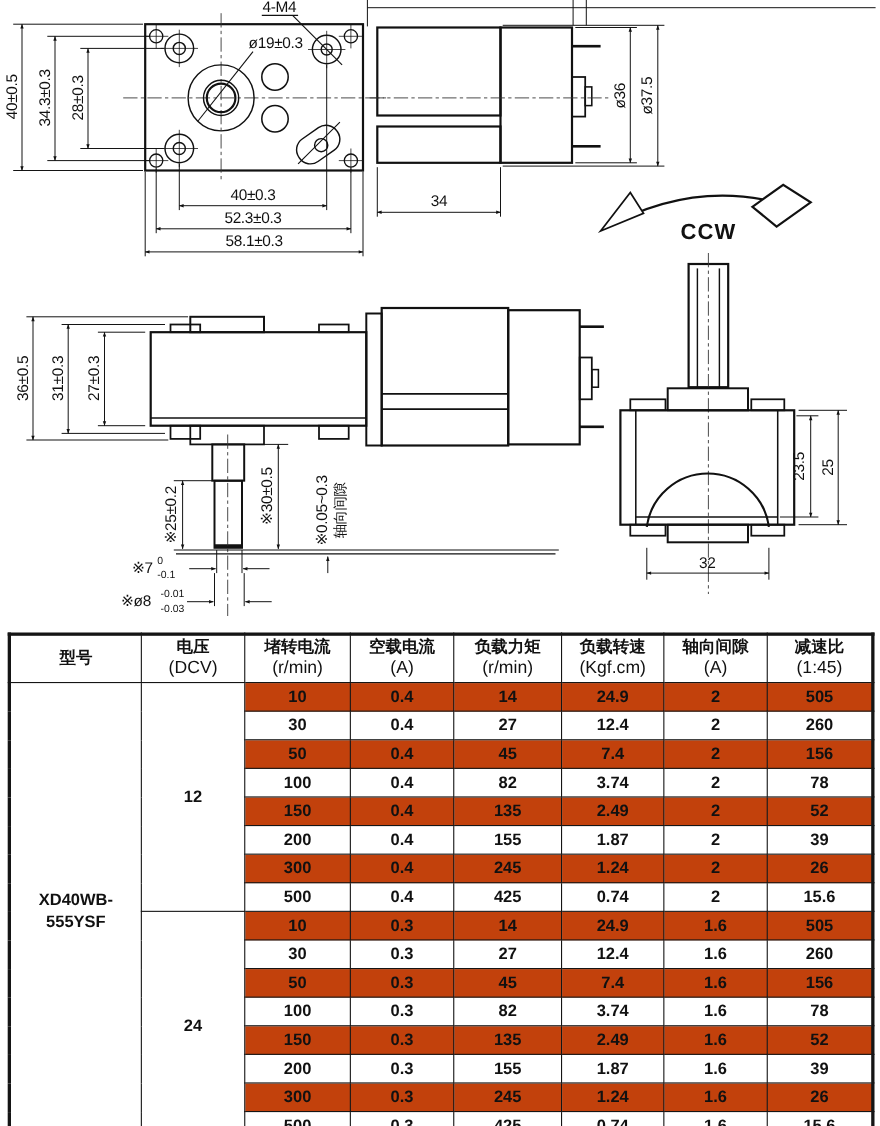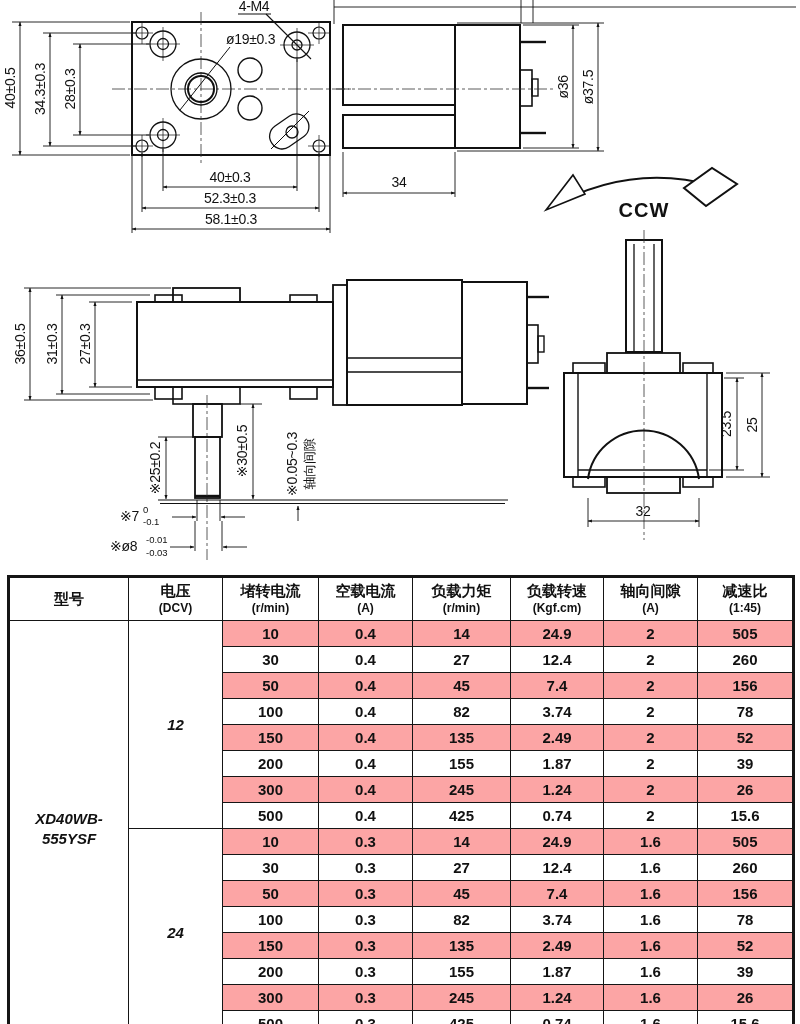--- a/index.html
+++ b/index.html
@@ -20,24 +20,24 @@
     position:absolute;top:575px;left:7px;width:786px;
     border-collapse:collapse;table-layout:fixed;
     border:3px solid #151515;
     font-family:"Liberation Sans","DejaVu Sans",sans-serif;
   }
   .spec-table th,.spec-table td{
     border:1.6px solid #151515;text-align:center;vertical-align:middle;
     padding:0;background:#fff;
   }
   .spec-table th{height:42px;font-size:15px;font-weight:bold;line-height:1.25;}
-  .spec-table th .h2{font-size:12px;font-weight:bold;}
+  .spec-table th .h2{font-size:16px;font-weight:normal;}
   .spec-table td{height:25px;font-size:15px;font-weight:bold;}
-  .spec-table tr.shade td{background:#fca5a5;}
-  .spec-table td.model-cell,.spec-table td.voltage-cell{background:#fff !important;font-weight:bold;font-style:italic;}
+  .spec-table tr.shade td{background:#c2410c;}
+  .spec-table td.model-cell,.spec-table td.voltage-cell{background:#fff !important;font-weight:bold;}
   .spec-table td.model-cell div{line-height:1.3;text-align:center;}
 </style>
 </head>
 <body>
 
 <svg class="drawing" width="800" height="575" viewBox="0 0 800 575">
   <defs>
     <marker id="ma" viewBox="0 0 10 10" refX="9.5" refY="5" markerWidth="10" markerHeight="4.6" orient="auto-start-reverse">
       <path d="M0,1.3 L10,5 L0,8.7 z" fill="#111"></path>
     </marker>

